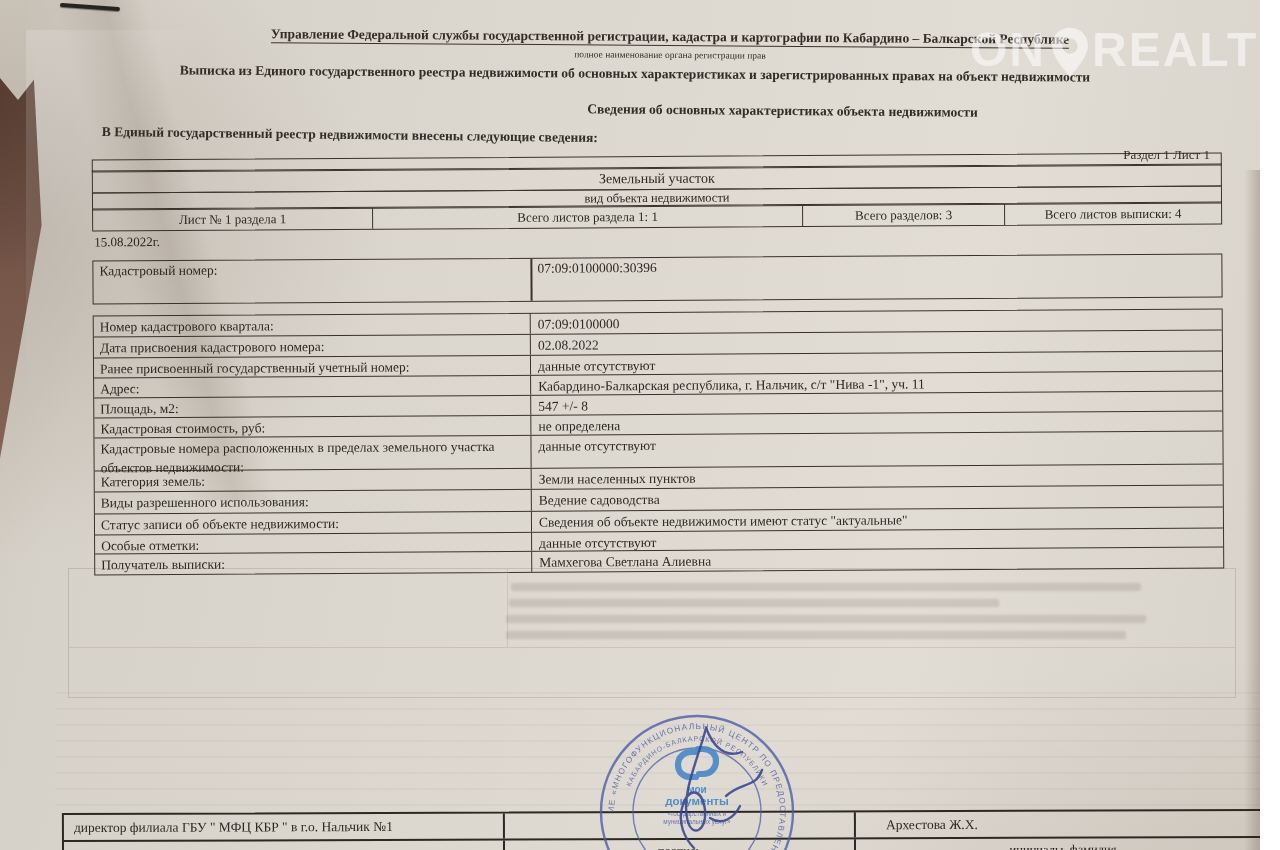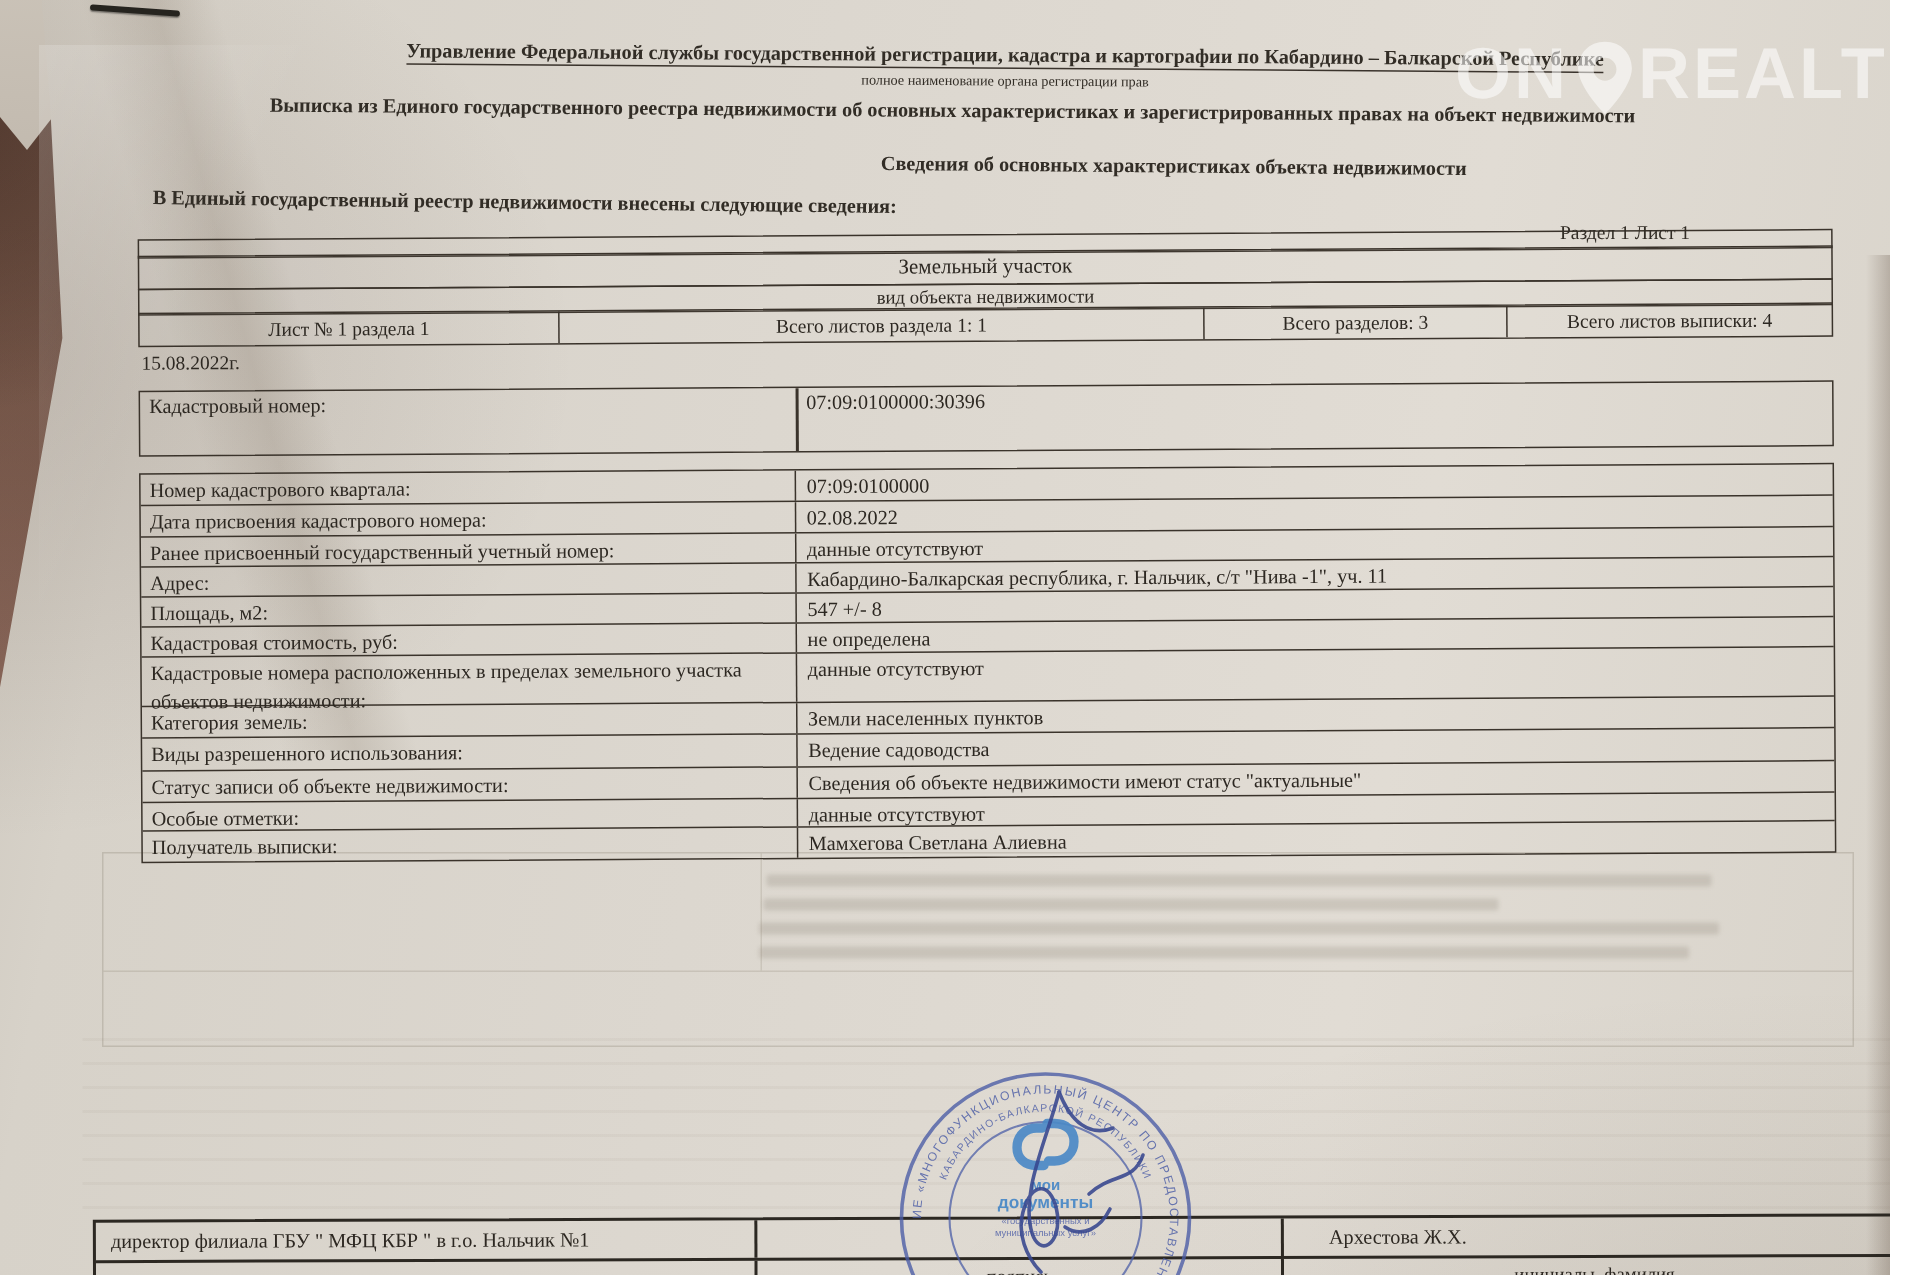--- a/index.html
+++ b/index.html
@@ -34,21 +34,21 @@
   .ghost-box .gb-v{position:absolute;left:438px;top:0;height:78px;width:1px;background:rgba(110,98,82,.16);}
   .gl{position:absolute;height:8px;background:rgba(100,88,70,.17);filter:blur(1.3px);border-radius:2px;}
   
   .hdr{position:absolute;z-index:4;color:#322d26;}
   .authority{left:150px;right:70px;top:29px;text-align:center;font-size:13.5px;font-weight:bold;transform:rotate(.4deg);}
   .authority span{border-bottom:1.2px solid #3a332c;padding-bottom:1px;}
   .authority-cap{left:150px;right:70px;top:50px;text-align:center;font-size:9.5px;transform:rotate(.4deg);}
   .doc-title{left:95px;right:85px;top:66px;text-align:center;font-size:13.5px;font-weight:600;transform:rotate(.45deg);}
   .section-title{left:430px;right:125px;top:103px;text-align:center;font-size:13.5px;font-weight:600;transform:rotate(.5deg);}
   .intro{left:102px;top:124px;font-size:13.5px;font-weight:bold;transform:rotate(.7deg);transform-origin:left top;}
-  .razdel{left:1040px;top:147px;width:170px;text-align:left;font-size:13px;}
+  .razdel{left:1040px;top:147px;width:170px;text-align:right;font-size:13px;}
   
   .tables{position:absolute;left:93px;top:156px;width:1130px;z-index:3;transform:rotate(-.35deg);
     transform-origin:50% 50%;color:#2d2822;font-size:13.5px;}
   .trow{border:1.6px solid #3a332b;margin-top:-1.6px;box-sizing:border-box;position:relative;background:rgba(255,255,255,.03);}
   .trow.first{margin-top:0;}
   .c{text-align:center;}
   .row-empty{height:13px;}
   .row-type{height:23px;line-height:22px;font-size:14px;}
   .row-cap{height:18px;line-height:16px;font-size:12.5px;}
   .row-sheets{height:23px;display:flex;}

